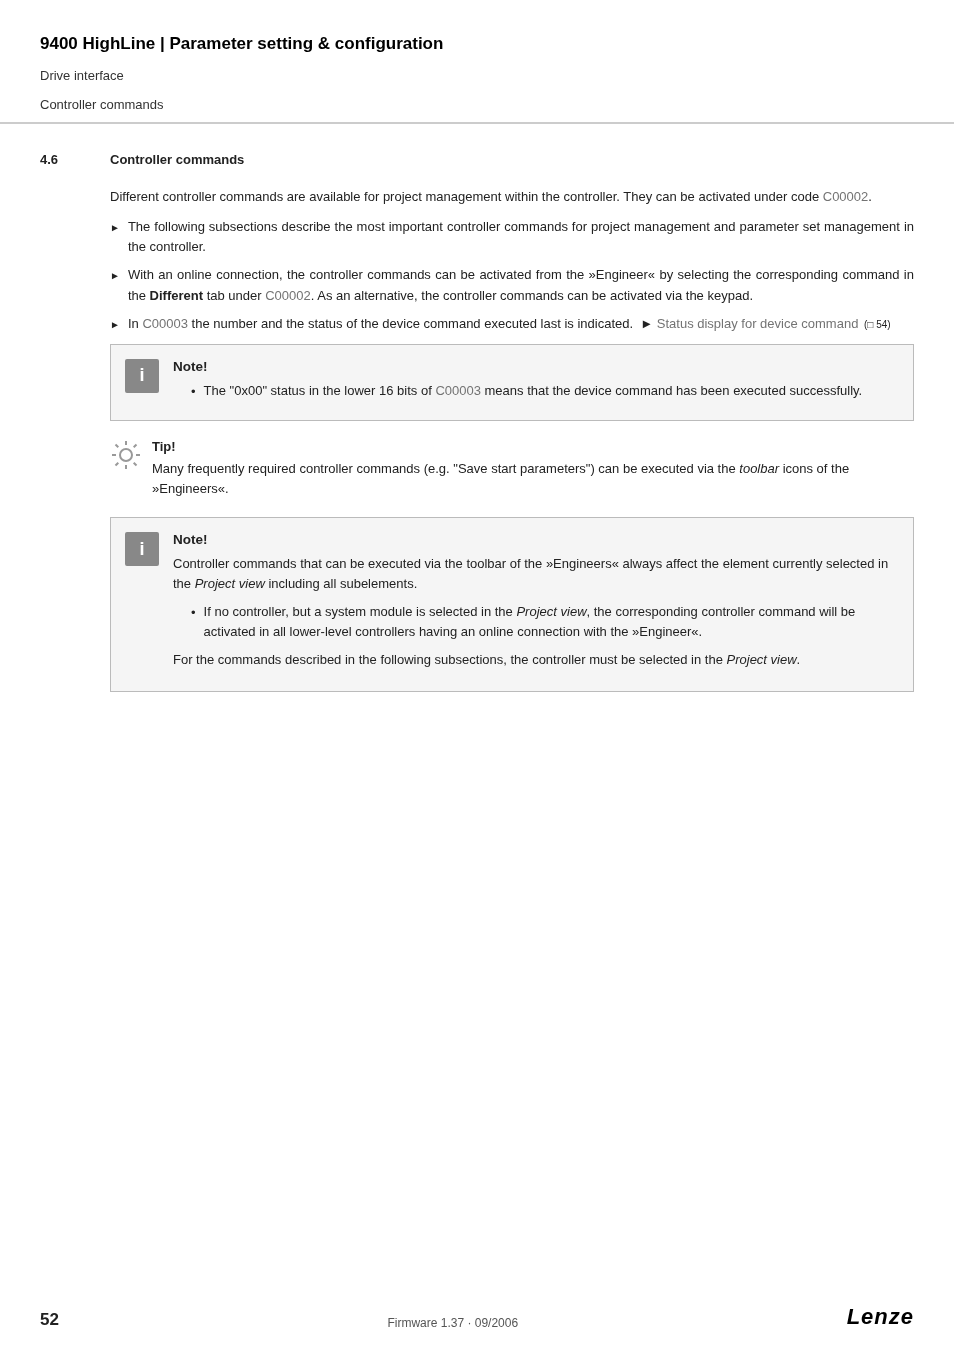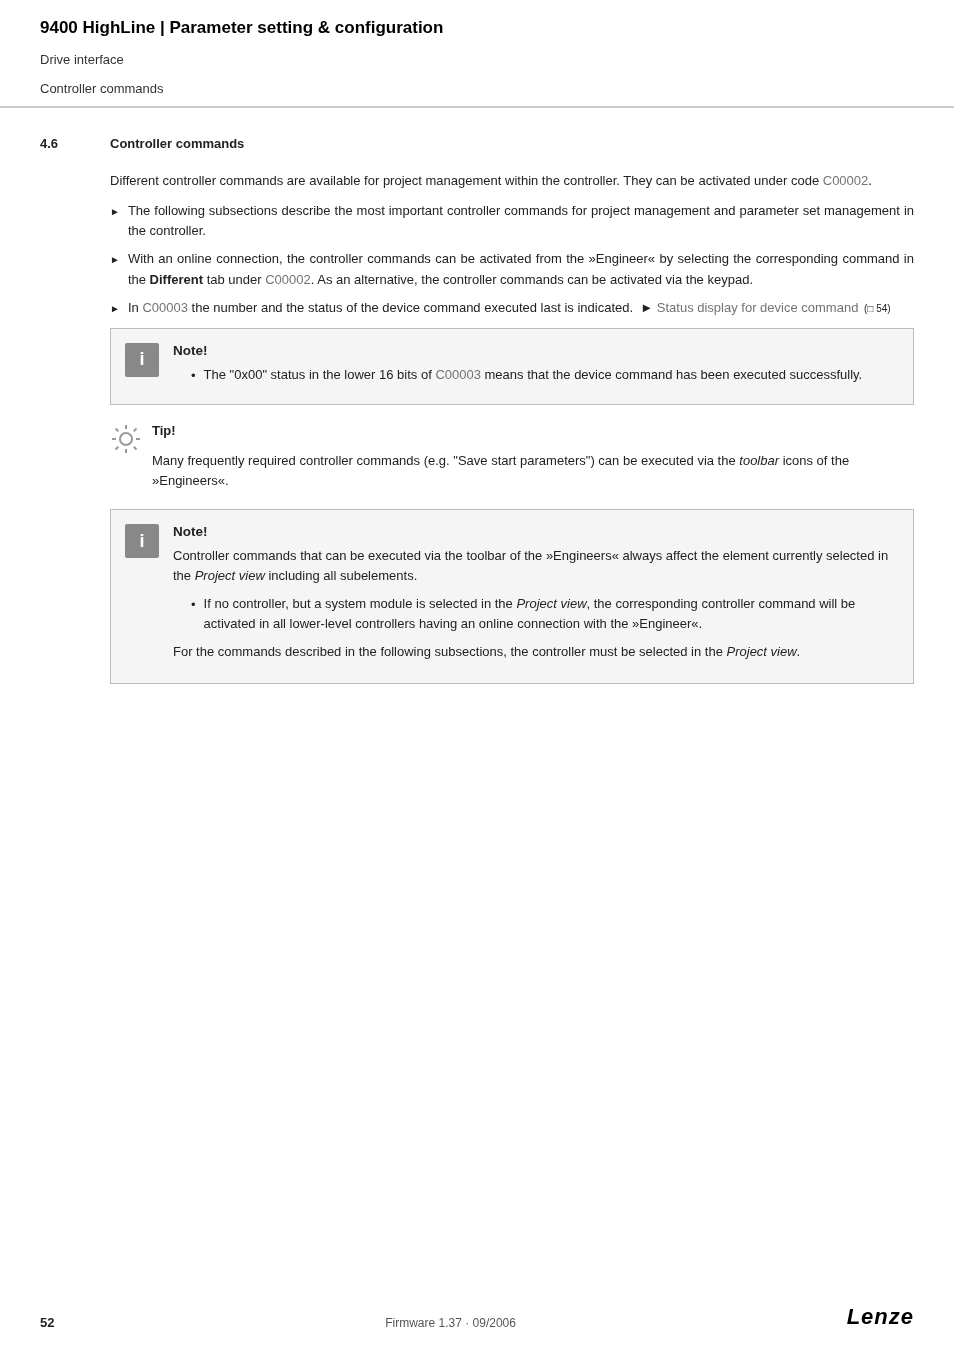--- a/index.html
+++ b/index.html
@@ -8,21 +8,21 @@
       font-family: Arial, Helvetica, sans-serif;
       font-size: 13px;
       color: #222;
       background: #fff;
       width: 954px;
       min-height: 1350px;
     }
 
     
     .page-header {
-      padding: 18px 40px 10px 40px;
+      padding: 34px 40px 10px 40px;
       border-bottom: 2px solid #ccc;
     }
     .page-header-title {
       font-size: 17px;
       font-weight: bold;
       color: #000;
     }
     .page-header-sub {
       font-size: 13px;
       color: #333;
@@ -152,39 +152,39 @@
     .tip-icon {
       flex-shrink: 0;
       width: 32px;
       text-align: center;
       font-size: 20px;
       margin-top: 0;
       color: #888;
     }
     .tip-label {
       font-weight: bold;
-      margin-bottom: 13px;
+      margin-bottom: 5px;
     }
     .tip-text {
       line-height: 1.55;
     }
 
     
     .page-footer {
       position: absolute;
       bottom: 20px;
       left: 0;
       right: 0;
       display: flex;
       justify-content: space-between;
       align-items: flex-end;
       padding: 0 40px;
     }
     .footer-page {
-      font-size: 13px;
+      font-size: 17px;
       font-weight: bold;
     }
     .footer-firmware {
       font-size: 12px;
       color: #555;
       text-align: center;
       flex: 1;
     }
     .footer-brand {
       font-size: 22px;

